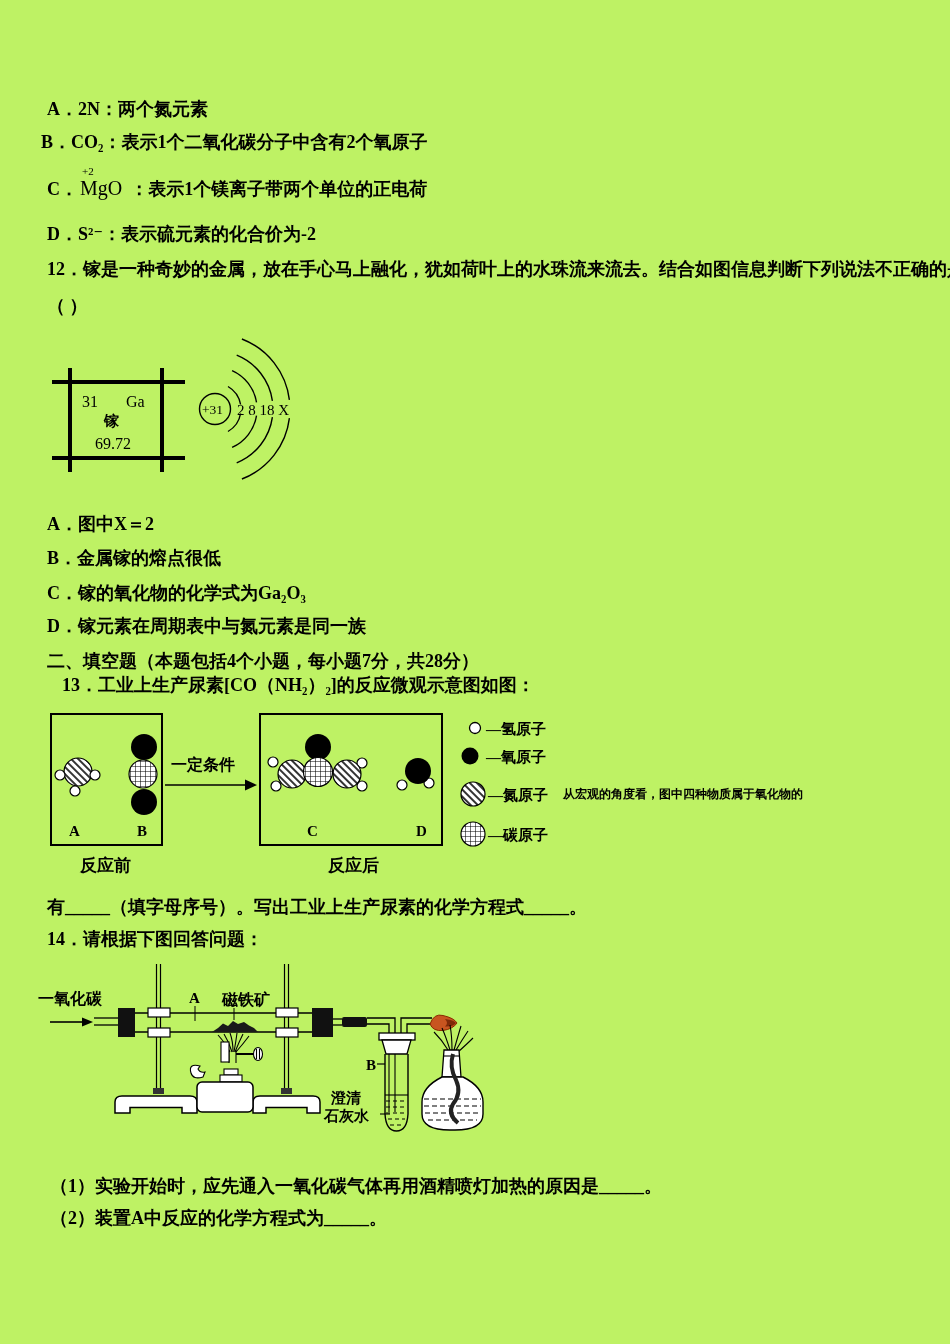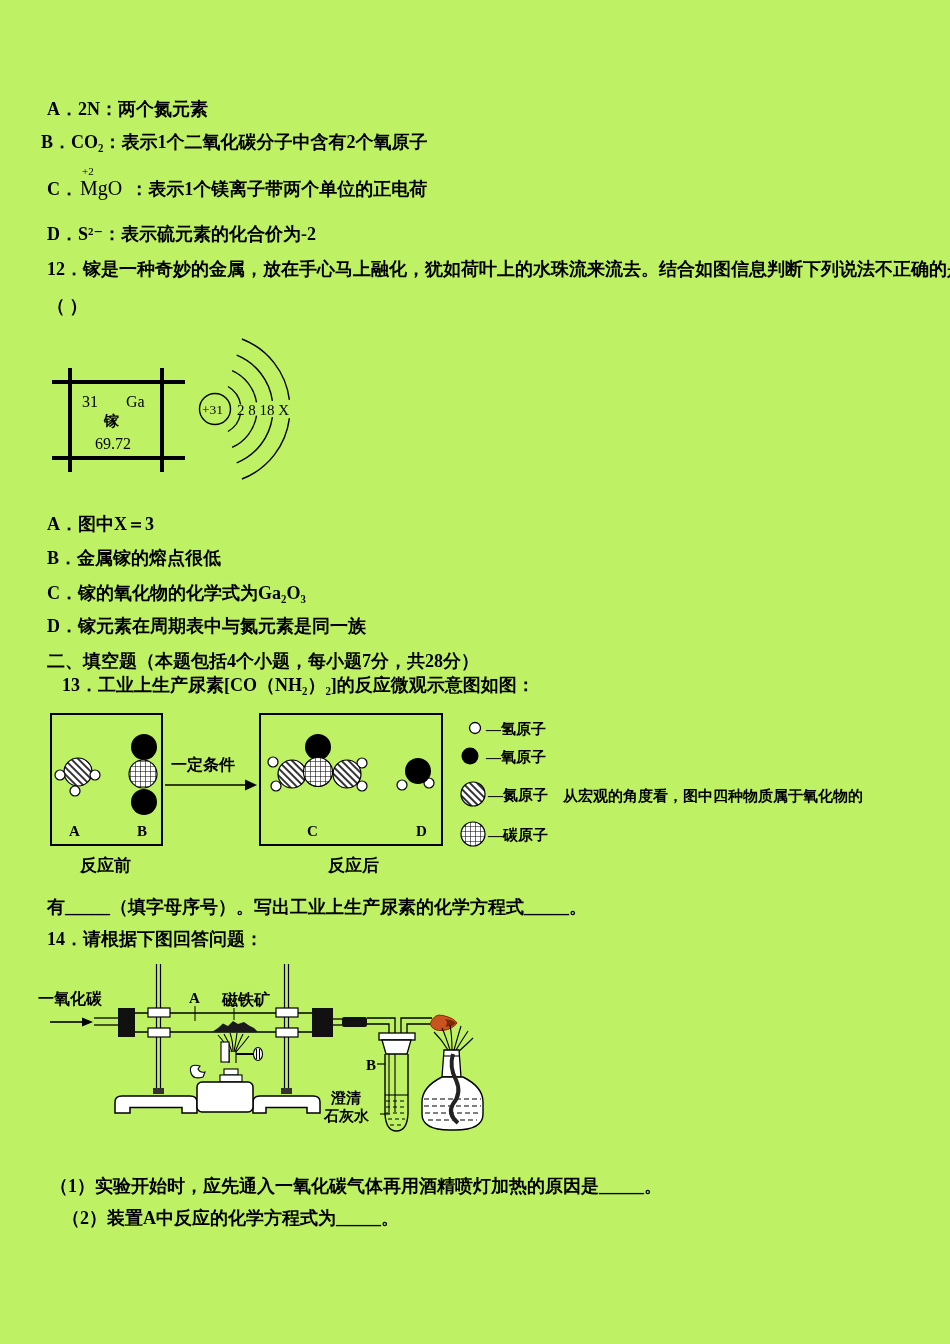--- a/index.html
+++ b/index.html
@@ -44,21 +44,21 @@
       <path d="M216.5 85.6 A42 42 0 0 1 192.1 117.4"></path>
       <path d="M196.7 25.2 A58 58 0 0 1 232.4 70.9"></path>
       <path d="M232.4 87.1 A58 58 0 0 1 196.7 132.8"></path>
       <path d="M201.9 9 A75 75 0 0 1 249.4 69.9"></path>
       <path d="M249.4 88.1 A75 75 0 0 1 201.9 149"></path>
       <text x="162" y="84" font-size="13.5" stroke="none" fill="#000">+31</text>
       <text x="197" y="85" font-size="15" stroke="none" fill="#000">2 8 18 X</text>
     </g>
   </svg>
 
-  <div class="t" style="left:47px;top:514px">A．图中X＝3</div>
+  <div class="t" style="left:47px;top:514px">A．图中X＝2</div>
   <div class="t" style="left:47px;top:548px">B．金属镓的熔点很低</div>
   <div class="t" style="left:47px;top:616px">D．镓元素在周期表中与氮元素是同一族</div>
   <div class="t" style="left:47px;top:583px">C．镓的氧化物的化学式为Ga₂O₃</div>
 
   <div class="t" style="left:47px;top:651px">二、填空题（本题包括4个小题，每小题7分，共28分）</div>
   <div class="t" style="left:62px;top:675px">13．工业上生产尿素[CO（NH₂）₂]的反应微观示意图如图：</div>
 
   <svg style="position:absolute;left:45px;top:706px" width="520" height="172" viewBox="0 0 520 172">
     <defs>
       <pattern id="hatchN" width="5" height="5" patternUnits="userSpaceOnUse" patternTransform="rotate(-45)">
@@ -118,21 +118,21 @@
       <text x="441" y="28" font-size="15" font-weight="bold">—氢原子</text>
       <circle cx="425" cy="50" r="8.5" fill="#000"></circle>
       <text x="441" y="56" font-size="15" font-weight="bold">—氧原子</text>
       <circle cx="428" cy="88" r="12" fill="url(#hatchN)" stroke="#000" stroke-width="1.2"></circle>
       <text x="443" y="94" font-size="15" font-weight="bold">—氮原子</text>
       <circle cx="428" cy="128" r="12" fill="url(#crossC)" stroke="#000" stroke-width="1.2"></circle>
       <text x="443" y="134" font-size="15" font-weight="bold">—碳原子</text>
     </g>
   </svg>
 
-  <div class="t" style="left:563px;top:788px;font-size:15px">从宏观的角度看，图中四种物质属于氧化物的</div>
+  <div class="t" style="left:563px;top:788px;font-size:12px">从宏观的角度看，图中四种物质属于氧化物的</div>
   <div class="t" style="left:47px;top:897px">有_____（填字母序号）。写出工业上生产尿素的化学方程式_____。</div>
 
   <div class="t" style="left:47px;top:929px">14．请根据下图回答问题：</div>
 
   <svg style="position:absolute;left:30px;top:962px" width="500" height="180" viewBox="0 0 500 180">
     <g stroke="#000" fill="#fff">
       <line x1="126.5" y1="2" x2="126.5" y2="130" stroke-width="1.2"></line>
       <line x1="130.5" y1="2" x2="130.5" y2="130" stroke-width="1.2"></line>
       <rect x="123" y="126" width="11" height="6" fill="#333" stroke="none"></rect>
       <path d="M85 151 V140 Q85 134 92 134 H160 Q167 134 167 140 V151 H152 V145.5 H100 V151 Z" stroke-width="1.5"></path>
@@ -238,15 +238,15 @@
         <line x1="394" y1="137" x2="451" y2="137"></line>
           <line x1="394" y1="144" x2="451" y2="144"></line>
         <line x1="395" y1="151" x2="450" y2="151"></line>
           <line x1="398" y1="158" x2="447" y2="158"></line>
       </g>
       <path d="M423 92 Q419 105 426 118 Q432 131 423 142 Q417 152 428 161" stroke="#222" stroke-width="4"></path>
     </g>
   </svg>
 
   <div class="t" style="left:50px;top:1176px">（1）实验开始时，应先通入一氧化碳气体再用酒精喷灯加热的原因是_____。</div>
-  <div class="t" style="left:62px;top:1208px">（2）装置A中反应的化学方程式为_____。</div>
+  <div class="t" style="left:50px;top:1208px">（2）装置A中反应的化学方程式为_____。</div>
 
 </div>
 
 </body></html>

